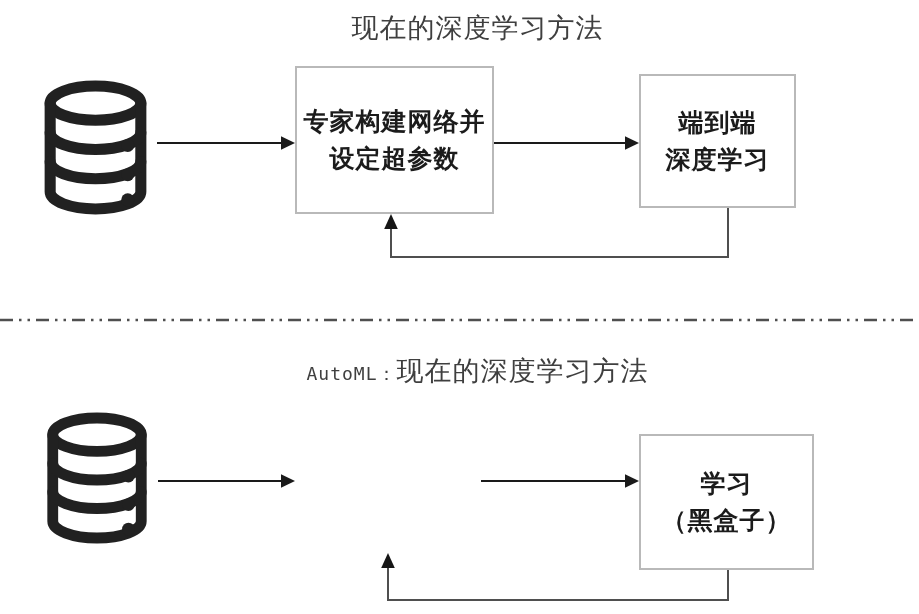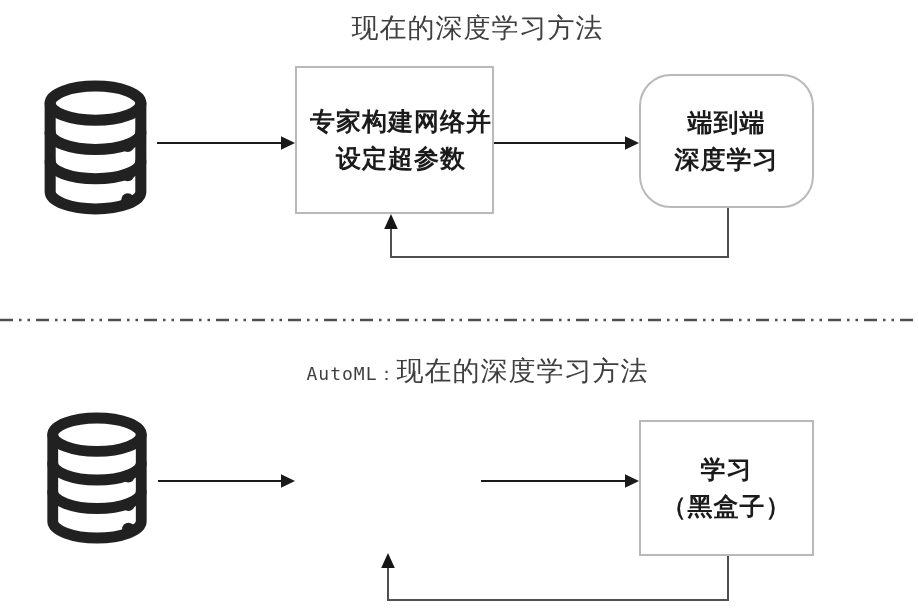--- a/index.html
+++ b/index.html
@@ -16,24 +16,24 @@
   .title-top{top:10px;}
   .title-bottom{top:353px;}
   .title .latin{font-family:"DejaVu Sans Mono","Liberation Mono",monospace;font-size:18px;}
   .box{
     position:absolute;border:2px solid #b9b9b9;background:#ffffff;
     display:flex;align-items:center;justify-content:center;
     text-align:center;font-size:25px;color:#1b1b1b;font-weight:600;
     line-height:1.5;letter-spacing:1px;white-space:pre-line;
     box-sizing:border-box;
   }
-  .box-expert{left:295px;top:66px;width:199px;height:148px;justify-content:flex-end;}
-  .box-e2e{left:639px;top:74px;width:175px;height:134px;border-radius:32px;}
+  .box-expert{left:295px;top:66px;width:199px;height:148px;}
+  .box-e2e{left:639px;top:74px;width:157px;height:134px;}
   .box-meta{left:295px;top:411px;width:186px;height:141px;}
-  .box-blackbox{left:639px;top:420px;width:175px;height:136px;}
+  .box-blackbox{left:639px;top:434px;width:175px;height:136px;}
 </style>
 </head>
 <body>
 
 <div class="canvas">
 
   <svg class="svg-layer" width="919" height="614" viewBox="0 0 919 614" xmlns="http://www.w3.org/2000/svg">
     <defs>
       <symbol id="db-icon" viewBox="0 0 120 136">
         <g fill="none" stroke="#212121" stroke-width="11" stroke-linecap="round">

